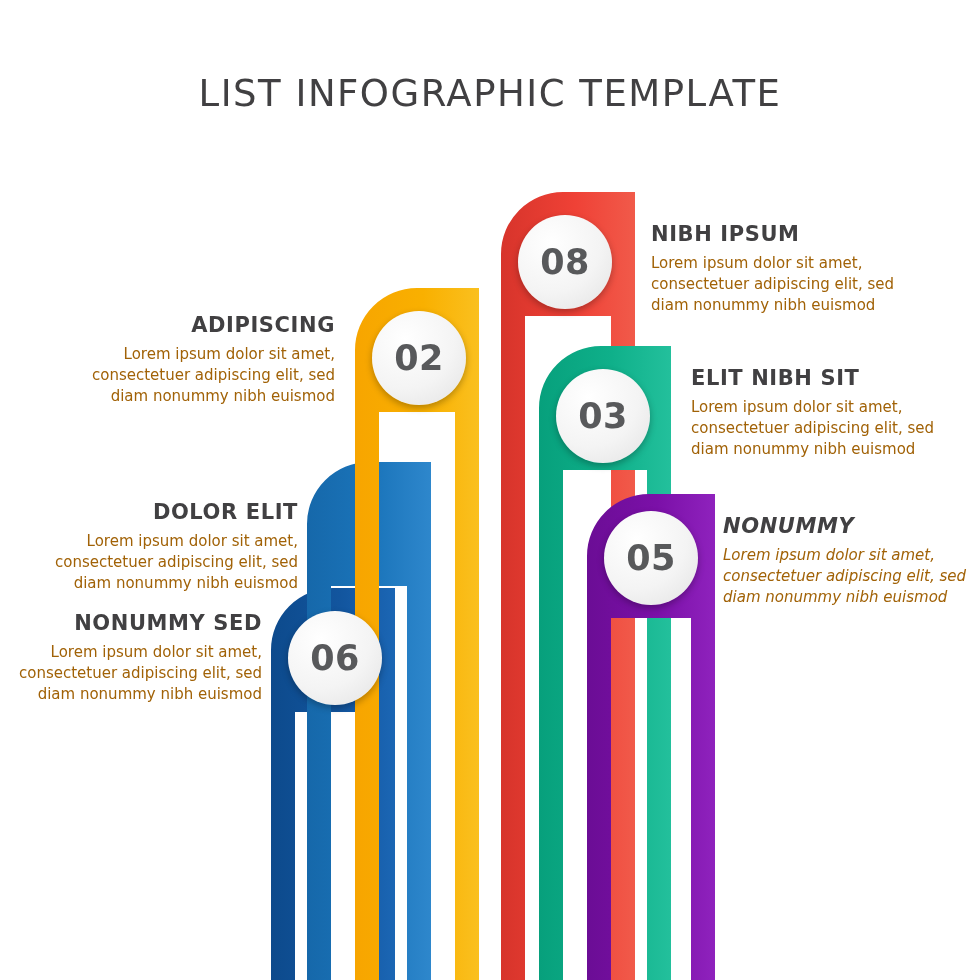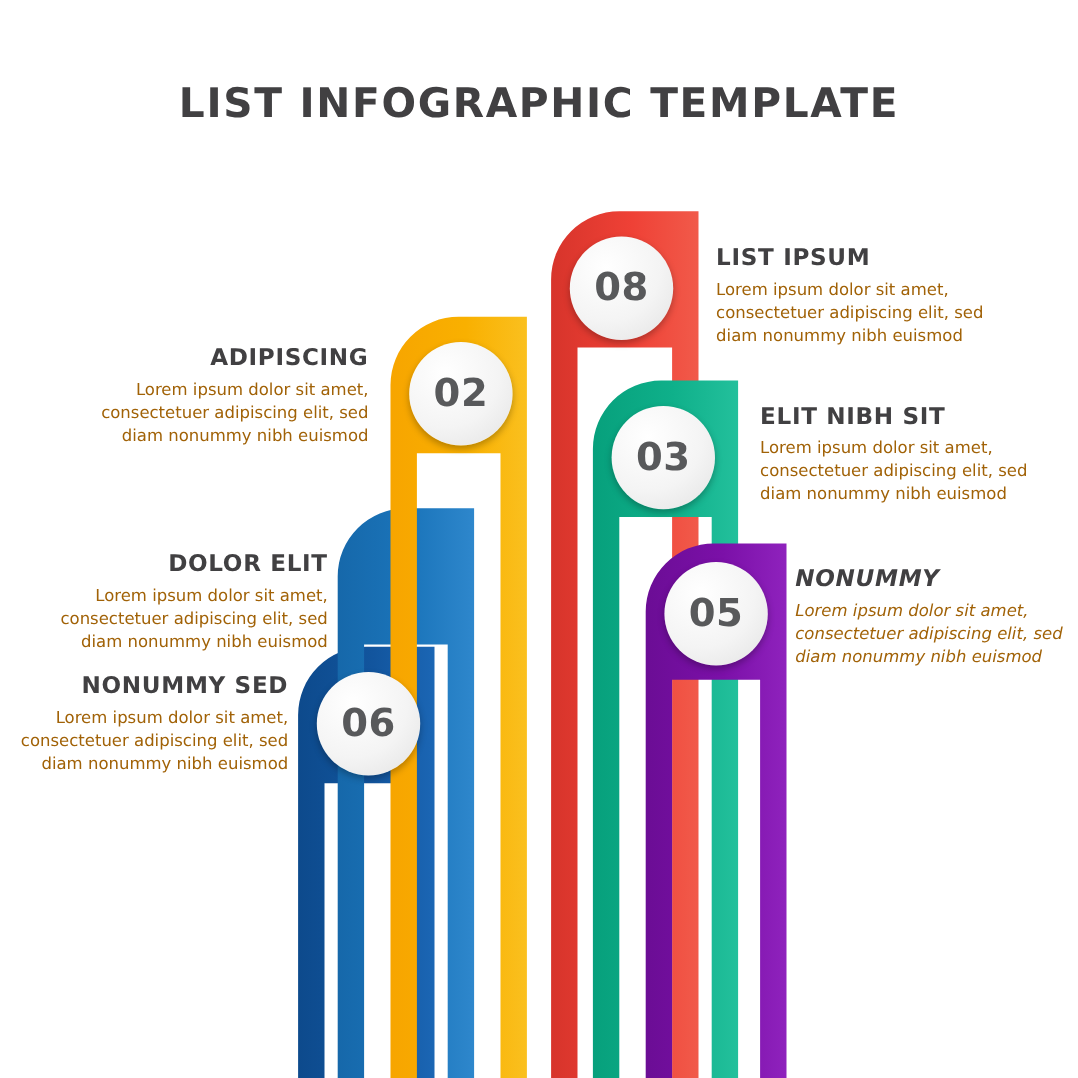--- a/index.html
+++ b/index.html
@@ -20,21 +20,21 @@
     background: #ffffff;
   }
   #title {
     position: absolute;
     top: 72px;
     left: 0;
     width: 980px;
     text-align: center;
     font-family: "DejaVu Sans", sans-serif;
     font-size: 37px;
-    font-weight: bold;
+    font-weight: normal;
     letter-spacing: 1.5px;
     color: #414042;
   }
   .svg-layer {
     position: absolute;
     top: 0;
     left: 0;
   }
   .badge {
     position: absolute;
@@ -125,21 +125,21 @@
     <path d="M 587 980 L 587 556 A 62 62 0 0 1 649 494 L 715 494 L 715 980 L 691 980 L 691 618 L 611 618 L 611 980 Z" fill="url(#g5)"></path>
   </svg>
 
   <div class="badge" style="left:518px; top:215px;">08</div>
   <div class="badge" style="left:372px; top:311px;">02</div>
   <div class="badge" style="left:556px; top:369px;">03</div>
   <div class="badge" style="left:604px; top:511px;">05</div>
   <div class="badge" style="left:288px; top:611px;">06</div>
 
   <div class="txtblock align-left" style="left:651px; top:222px;">
-    <div class="head">LIST IPSUM</div>
+    <div class="head">NIBH IPSUM</div>
     <div class="body">Lorem ipsum dolor sit amet, consectetuer adipiscing elit, sed diam nonummy nibh euismod</div>
   </div>
 
   <div class="txtblock align-right" style="left:85px; top:313px;">
     <div class="head">ADIPISCING</div>
     <div class="body">Lorem ipsum dolor sit amet, consectetuer adipiscing elit, sed diam nonummy nibh euismod</div>
   </div>
 
   <div class="txtblock align-left" style="left:691px; top:366px;">
     <div class="head">ELIT NIBH SIT</div>

